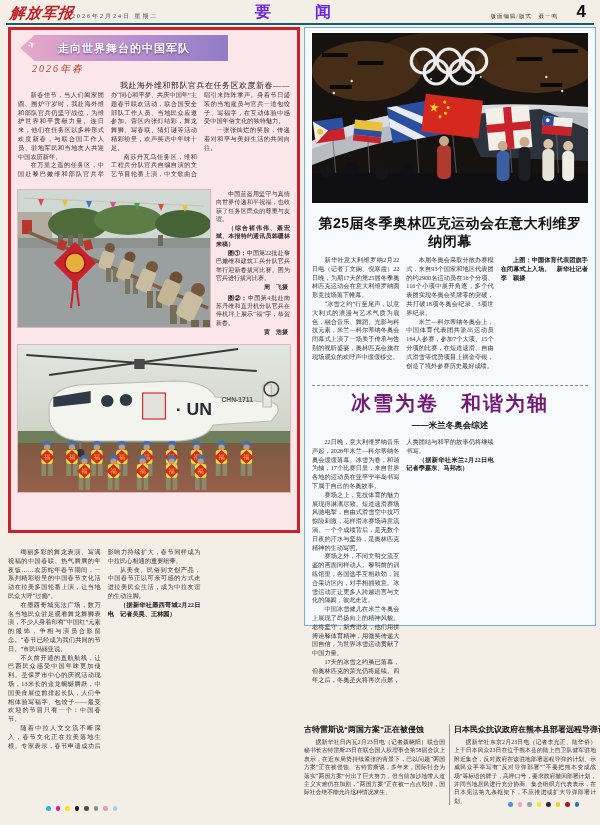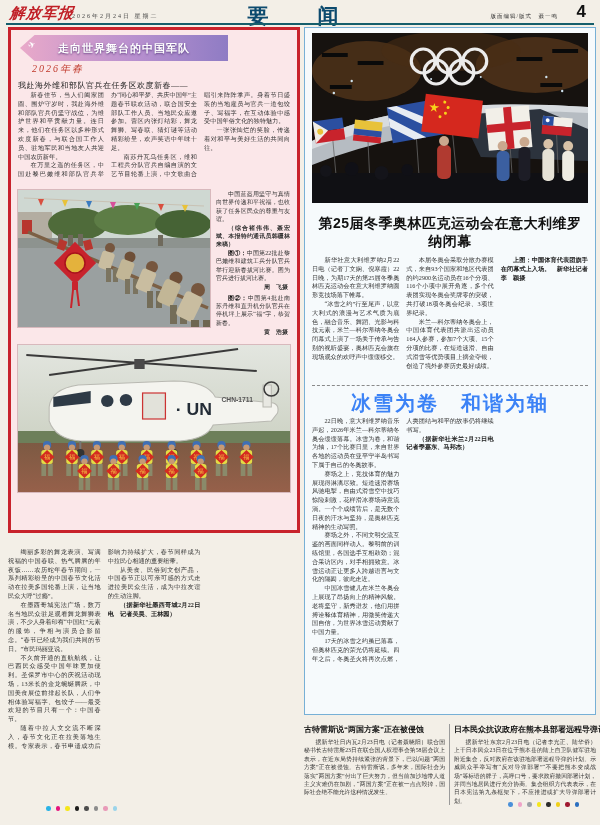--- a/index.html
+++ b/index.html
@@ -6,66 +6,66 @@
   body{
     width:600px;height:825px;position:relative;overflow:hidden;
     background:#f3efe7;
     font-family:"Liberation Serif",serif;color:#2a2a2a;
   }
   
   .masthead{position:absolute;left:10px;top:4px;font-family:"DejaVu Serif",serif;
     font-weight:bold;font-style:italic;font-size:15px;color:#c01f26;transform:skewX(-6deg);letter-spacing:1px;}
   .dateline{position:absolute;left:72px;top:12px;font-size:6px;color:#444;letter-spacing:2px;}
   .section-title{position:absolute;left:0;right:0;top:2px;text-align:center;
-    font-family:"Liberation Sans",sans-serif;font-weight:bold;font-size:21px;letter-spacing:14px;color:#0c4a6e;}
+    font-family:"Liberation Sans",sans-serif;font-weight:bold;font-size:16px;letter-spacing:14px;color:#6d28d9;}
   .editor-line{position:absolute;right:42px;top:13px;font-size:5.5px;color:#333;letter-spacing:1px;}
   .page-num{position:absolute;right:14px;top:2px;font-family:"Liberation Sans",sans-serif;
     font-weight:bold;font-size:17px;color:#111;}
   .head-rule{position:absolute;left:6px;right:6px;top:23px;height:2px;background:#155e6b;}
   
   .red-box{position:absolute;left:8px;top:27px;width:292px;height:506px;box-sizing:border-box;
     border:3px solid #c8232c;background:#fbe7e9;padding:5px 7px;}
   .banner{width:208px;height:26px;margin-left:2px;position:relative;
     background:linear-gradient(90deg,#e9a9c9,#b890cf 55%,#8f7cc4);
     clip-path:polygon(0 50%,7% 0,100% 0,100% 100%,7% 100%);
     display:flex;align-items:center;justify-content:center;}
   .banner-text{color:#fff;font-family:Liberation Mono, monospace;font-weight:bold;font-size:11px;
     letter-spacing:1px;text-shadow:0 1px 2px rgba(70,40,110,.8);}
   .banner-plane{position:absolute;left:8px;top:5px;color:#fff;font-size:9px;transform:rotate(-20deg);}
   .banner-sub{margin:1px 0 0 14px;font-size:10px;color:#c0392b;font-style:italic;letter-spacing:2px;}
-  .kicker{text-align:left;font-size:8px;color:#222;margin-top:4px;letter-spacing:.5px;}
+  .kicker{text-align:right;font-size:8px;color:#222;margin-top:4px;letter-spacing:.5px;}
   .headline-1{text-align:center;font-family:"Liberation Sans",sans-serif;font-weight:bold;
     font-size:21px;color:#111;margin:3px 0 6px;letter-spacing:.5px;}
   .cols{column-gap:7px;text-align:justify;font-size:6.2px;line-height:1.42;color:#333;overflow:hidden;column-fill:auto;}
   .cols p{margin:0;text-indent:2em;}
   .cols .attr{text-indent:2em;font-weight:bold;color:#222;}
   .body-1{column-count:3;height:95px;}
   .rowB{display:flex;gap:6px;margin-top:4px;}
   .photo1{flex:none;width:192px;height:137px;background:#9aa0a0;outline:1px solid #d8b9bd;}
   .sidecol{flex:1;font-size:6px;line-height:1.4;text-align:justify;color:#333;overflow:hidden;}
   .sidecol p{margin:0;text-indent:2em;}
   .sidecol .cap b{color:#111;}
   .sidecol .author{text-align:right;text-indent:0;font-weight:bold;margin:1px 2px 2px 0;}
   .sidecol .attr{font-weight:bold;}
   .photo2{margin-top:6px;width:100%;height:147px;outline:1px solid #d8b9bd;}
   
   .latam{position:absolute;left:8px;top:548px;width:292px;}
   .headline-4{text-align:center;font-family:"Liberation Sans",sans-serif;font-weight:bold;
     font-size:16.5px;color:#111;margin:0 0 7px;}
   .body-4{column-count:3;height:212px;}
   
-  .blue-box{position:absolute;left:304px;top:27px;width:292px;height:688px;box-sizing:border-box;
+  .blue-box{position:absolute;left:304px;top:27px;width:292px;height:599px;box-sizing:border-box;
     border:1.5px solid #77b0d6;background:#f6fafc;padding:5px 7px;}
   .photo3{width:100%;height:170px;background:#151210;}
   .headline-2{text-align:center;font-family:"Liberation Sans",sans-serif;font-weight:bold;
     font-size:14px;color:#111;margin:8px 0 5px;letter-spacing:.5px;}
   .body-2{column-count:3;height:122px;}
   .dot-rule{border:none;border-top:1px dashed #8a8a8a;margin:7px 0 4px;}
   .headline-3{text-align:center;font-family:"Liberation Sans",sans-serif;font-weight:bold;
-    font-size:20px;color:#3b82f6;margin:3px 0 0;letter-spacing:2px;}
+    font-size:20px;color:#701a75;margin:3px 0 0;letter-spacing:2px;}
   .subtitle-3{text-align:center;font-family:"Liberation Sans",sans-serif;font-weight:bold;
     font-size:8.5px;color:#222;margin:3px 0 6px;}
   .body-3{column-count:3;height:262px;}
   
   .mini-row{position:absolute;left:304px;top:724px;width:292px;display:flex;}
   .mini{width:142px;}
   .mini-divider{width:1px;background:#9a9a9a;margin:0 4px;}
   .mini h3{margin:0 0 3px;font-family:"Liberation Sans",sans-serif;
     font-weight:bold;font-size:8px;color:#111;white-space:nowrap;}
   .mini .mini-body{font-size:5.8px;line-height:1.45;text-align:justify;color:#333;margin:0;text-indent:2em;}
@@ -500,20 +500,21 @@
     <div>
         <p>新华社意大利维罗纳2月22日电（记者丁文娴、倪寒霞）22日晚，为期17天的第25届冬季奥林匹克运动会在意大利维罗纳圆形竞技场落下帷幕。</p>
         <p>“冰雪之约”行至尾声，以意大利式的浪漫与艺术气质为底色，融合音乐、舞蹈、光影与科技元素，米兰—科尔蒂纳冬奥会闭幕式上演了一场关于传承与告别的视听盛宴，奥林匹克会旗在现场观众的欢呼声中缓缓移交。</p>
         <p>本届冬奥会采取分散办赛模式，来自93个国家和地区代表团的约2900名运动员在16个分项、116个小项中展开角逐，多个代表团实现冬奥会奖牌零的突破，共打破18项冬奥会纪录、3项世界纪录。</p>
         <p>米兰—科尔蒂纳冬奥会上，中国体育代表团共派出运动员164人参赛，参加7个大项、15个分项的比赛，在短道速滑、自由式滑雪等优势项目上摘金夺银，创造了境外参赛历史最好成绩。</p>
       </div>
     <p class="attr">上图：中国体育代表团旗手在闭幕式上入场。　新华社记者　李　颖摄</p>
   </div>
   <hr class="dot-rule">
   <h2 class="headline-3">冰雪为卷　和谐为轴</h2>
+  <div class="subtitle-3">——米兰冬奥会综述</div>
   <div class="cols body-3">
     <div>
         <p>22日晚，意大利维罗纳音乐声起，2026年米兰—科尔蒂纳冬奥会缓缓落幕。冰雪为卷，和谐为轴，17个比赛日里，来自世界各地的运动员在亚平宁半岛书写下属于自己的冬奥故事。</p>
         <p>赛场之上，竞技体育的魅力展现得淋漓尽致。短道速滑赛场风驰电掣，自由式滑雪空中技巧惊险刺激，花样滑冰赛场诗意流淌。一个个成绩背后，是无数个日夜的汗水与坚持，是奥林匹克精神的生动写照。</p>
         <p>赛场之外，不同文明交流互鉴的画面同样动人。黎明前的训练馆里，各国选手互相鼓劲；混合采访区内，对手相拥致意。冰雪运动正让更多人跨越语言与文化的隔阂，彼此走近。</p>
         <p>中国冰雪健儿在米兰冬奥会上展现了昂扬向上的精神风貌。老将坚守，新秀迸发，他们用拼搏诠释体育精神，用微笑传递大国自信，为世界冰雪运动贡献了中国力量。</p>
         <p>17天的冰雪之约虽已落幕，但奥林匹克的荣光仍将延续。四年之后，冬奥圣火将再次点燃，人类团结与和平的故事仍将继续书写。</p>
       </div>
     <p class="attr">（据新华社米兰2月22日电　记者季嘉东、马邦杰）</p>
   </div>

